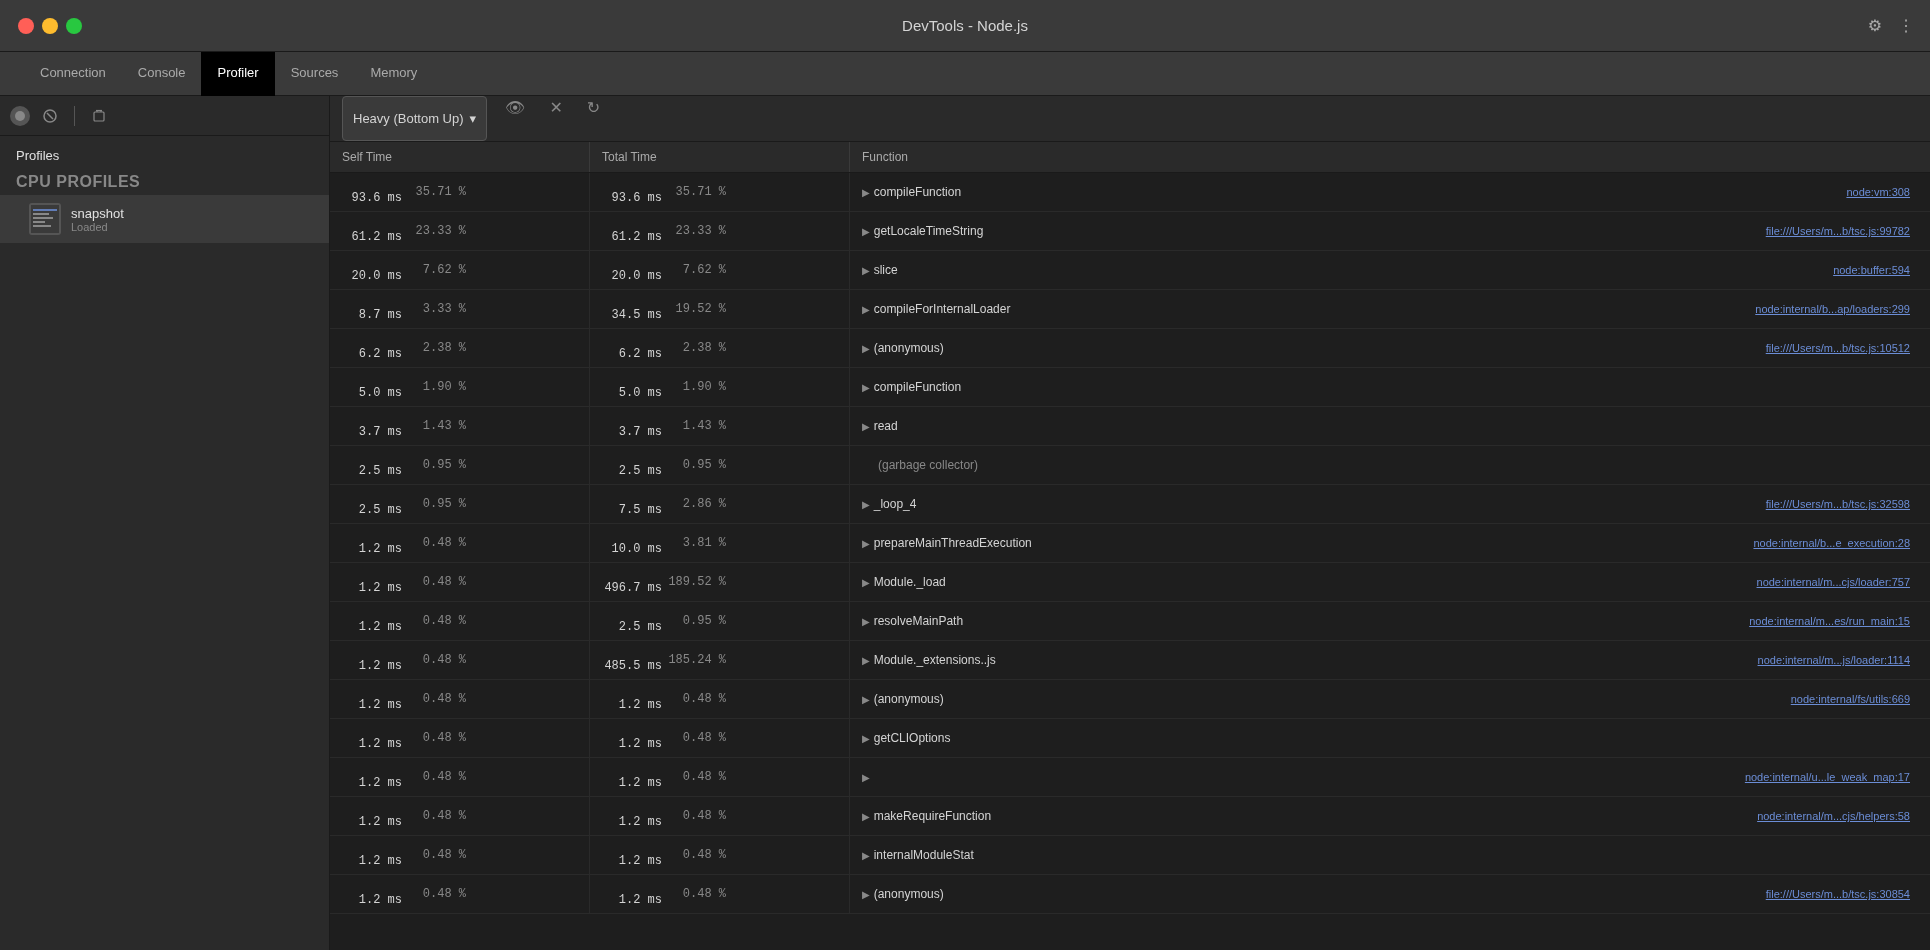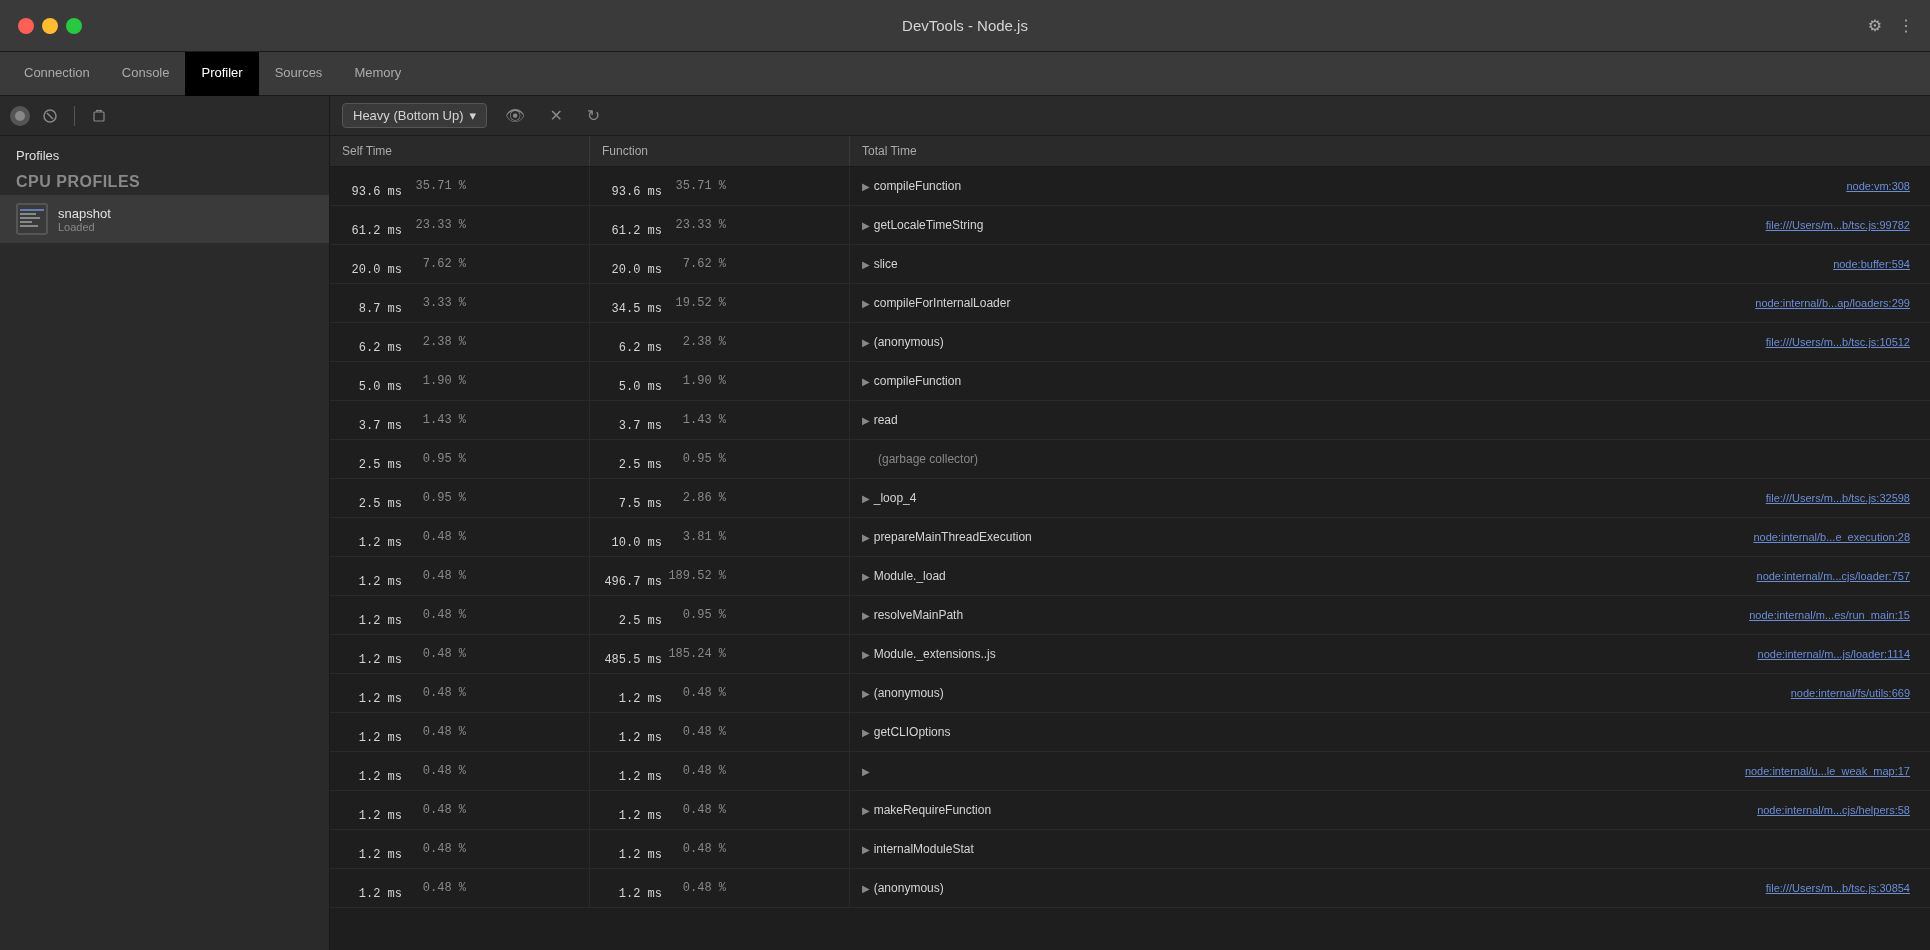--- a/index.html
+++ b/index.html
@@ -57,21 +57,21 @@
       cursor: pointer;
     }
 
     
     .nav-bar {
       background: #3a3a3a;
       height: 44px;
       display: flex;
       align-items: center;
       border-bottom: 1px solid #1a1a1a;
-      padding-left: 8px;
+      padding-left: 24px;
     }
     .nav-tab {
       padding: 6px 16px;
       color: #aaa;
       cursor: pointer;
       font-size: 13px;
       height: 44px;
       display: flex;
       align-items: center;
       border-bottom: 2px solid transparent;
@@ -133,21 +133,21 @@
       padding: 4px 16px;
       font-size: 16px;
       font-weight: 600;
       color: #888;
       text-transform: uppercase;
       letter-spacing: 0.5px;
     }
     .profile-item {
       display: flex;
       align-items: center;
-      padding: 8px 16px;
+      padding: 8px 29px;
       gap: 10px;
       background: #3a3a3a;
       cursor: pointer;
     }
     .profile-icon {
       width: 32px;
       height: 32px;
       background: #555;
       border-radius: 3px;
       display: flex;
@@ -165,25 +165,24 @@
 
     
     .content-area {
       flex: 1;
       display: flex;
       flex-direction: column;
       background: #1e1e1e;
       overflow: hidden;
     }
     .content-toolbar {
-      height: 40px;
+      height: 46px;
       background: #2a2a2a;
       border-bottom: 1px solid #1a1a1a;
       display: flex;
-      align-items: center;
       padding: 0 12px;
       gap: 12px;
     }
     .dropdown-btn {
       display: flex;
       align-items: center;
       gap: 6px;
       background: #3a3a3a;
       border: 1px solid #555;
       border-radius: 4px;
@@ -360,22 +359,22 @@
         <span>▾</span>
       </div>
       <div class="toolbar-icon-btn">👁</div>
       <div class="toolbar-icon-btn">✕</div>
       <div class="toolbar-icon-btn">↻</div>
     </div>
 
     <div class="profiler-table">
       <div class="table-header">
         <div class="col-header">Self Time</div>
+        <div class="col-header">Total Time</div>
         <div class="col-header">Function</div>
-        <div class="col-header">Total Time</div>
       </div>
       <div class="table-body" id="table-body">
           <div class="table-row">
             <div class="cell cell-time">
               <span class="time-val">93.6 ms</span>
               <span class="time-pct">35.71 %</span>
             </div>
             <div class="cell cell-time">
               <span class="time-val">93.6 ms</span>
               <span class="time-pct">35.71 %</span>

